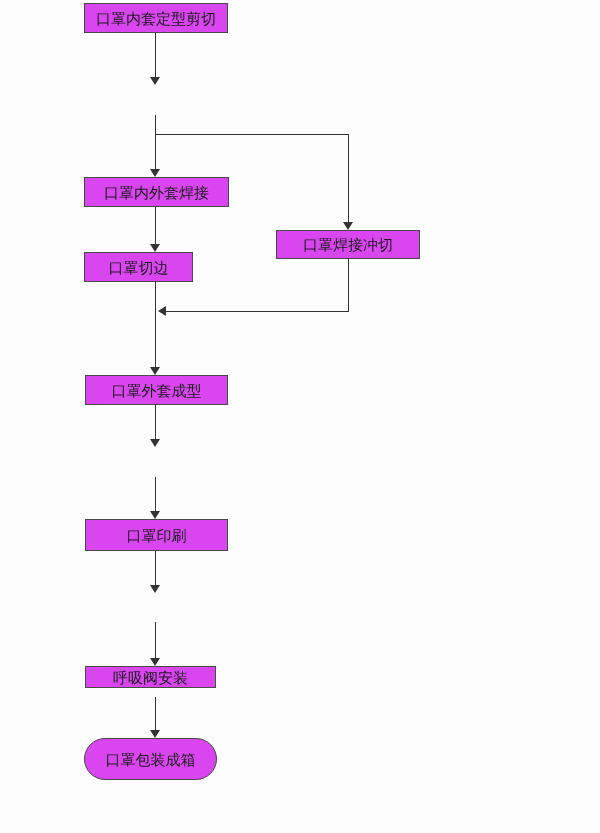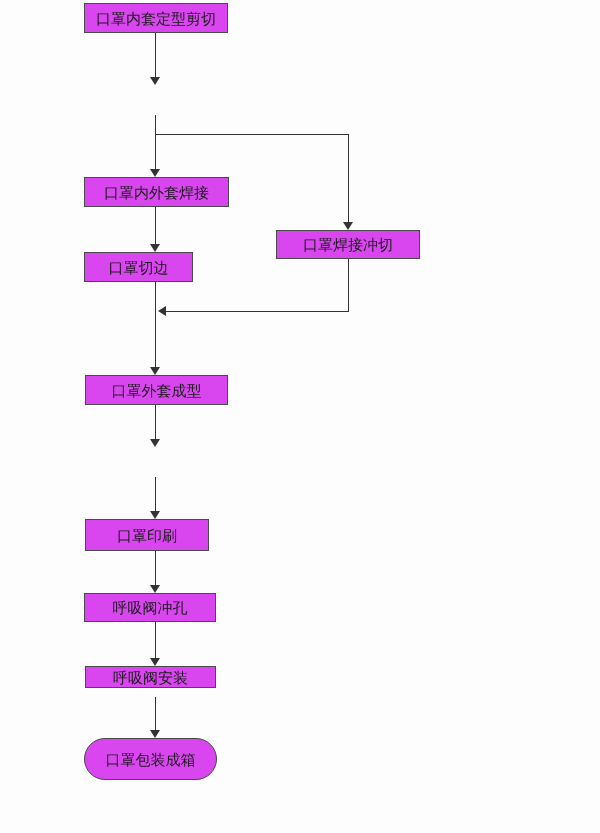--- a/index.html
+++ b/index.html
@@ -49,22 +49,21 @@
 </head>
 <body>
 
 <div id="canvas">
 
   <div class="node" style="left:84px;top:3px;width:144px;height:30px">口罩内套定型剪切</div>
   <div class="node" style="left:84px;top:177px;width:145px;height:30px">口罩内外套焊接</div>
   <div class="node" style="left:84px;top:252px;width:109px;height:30px">口罩切边</div>
   <div class="node" style="left:276px;top:230px;width:144px;height:29px">口罩焊接冲切</div>
   <div class="node" style="left:85px;top:375px;width:143px;height:30px">口罩外套成型</div>
-  <div class="node" style="left:85px;top:519px;width:124px;height:32px">口罩印刷</div>
-  <div class="node" style="left:84px;top:593px;width:132px;height:29px">呼吸阀冲孔</div>
+  <div class="node" style="left:85px;top:519px;width:143px;height:32px">口罩印刷</div>
   <div class="node" style="left:85px;top:666px;width:131px;height:22px">呼吸阀安装</div>
   <div class="node stadium" style="left:84px;top:738px;width:133px;height:42px">口罩包装成箱</div>
 
   <div class="vline" style="left:155px;top:33px;height:44px"></div>
   <div class="vline" style="left:155px;top:115px;height:54px"></div>
   <div class="vline" style="left:155px;top:207px;height:37px"></div>
   <div class="vline" style="left:155px;top:282px;height:85px"></div>
   <div class="vline" style="left:155px;top:405px;height:34px"></div>
   <div class="vline" style="left:155px;top:477px;height:34px"></div>
   <div class="vline" style="left:155px;top:551px;height:34px"></div>

